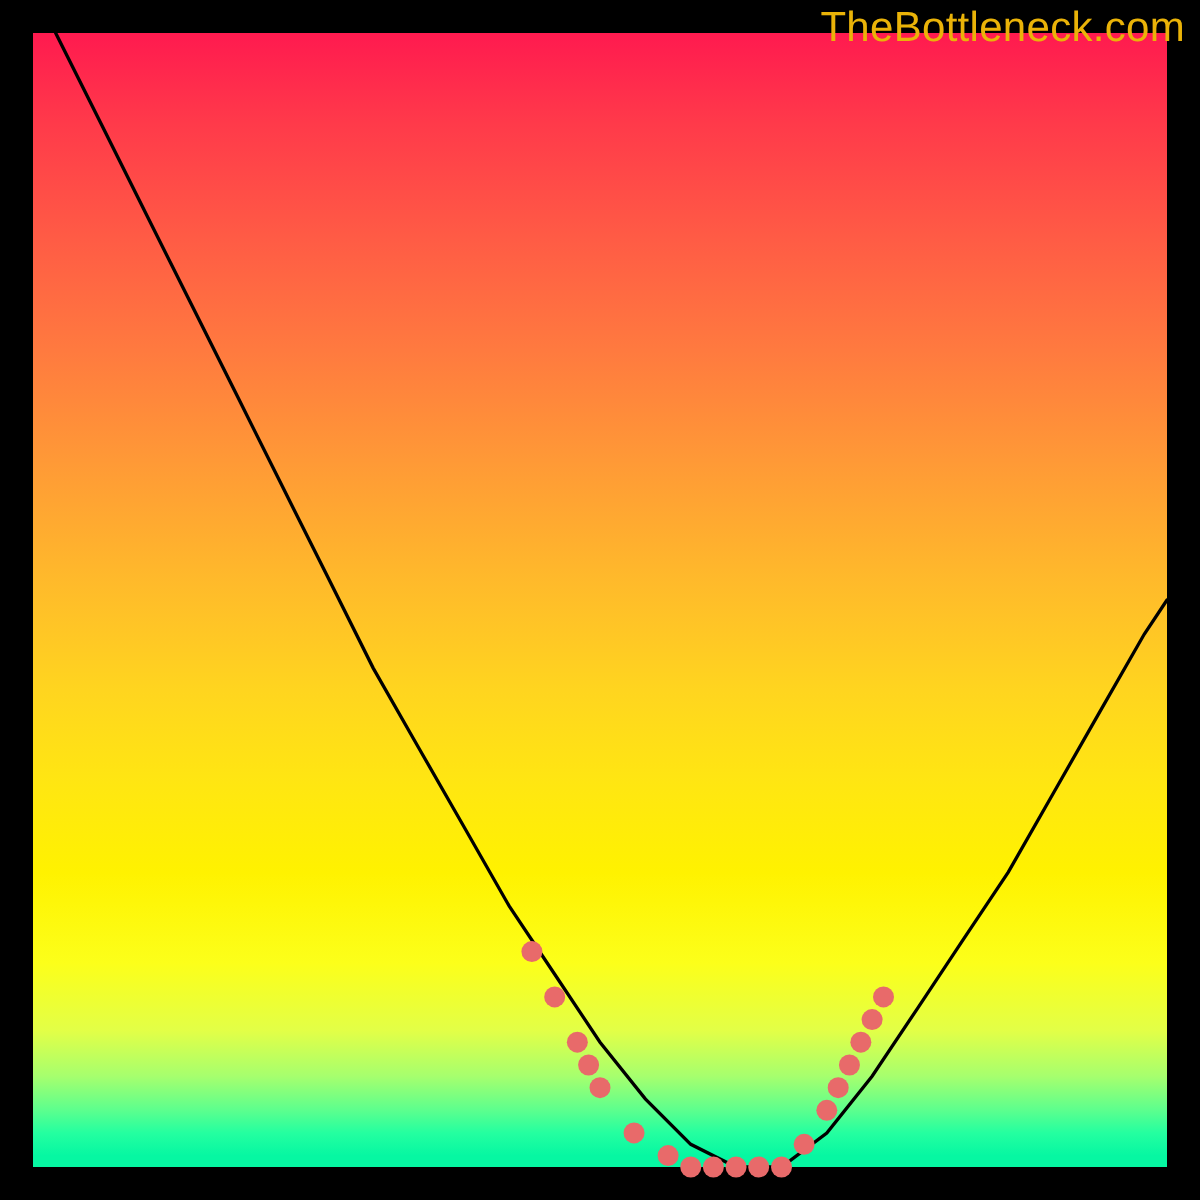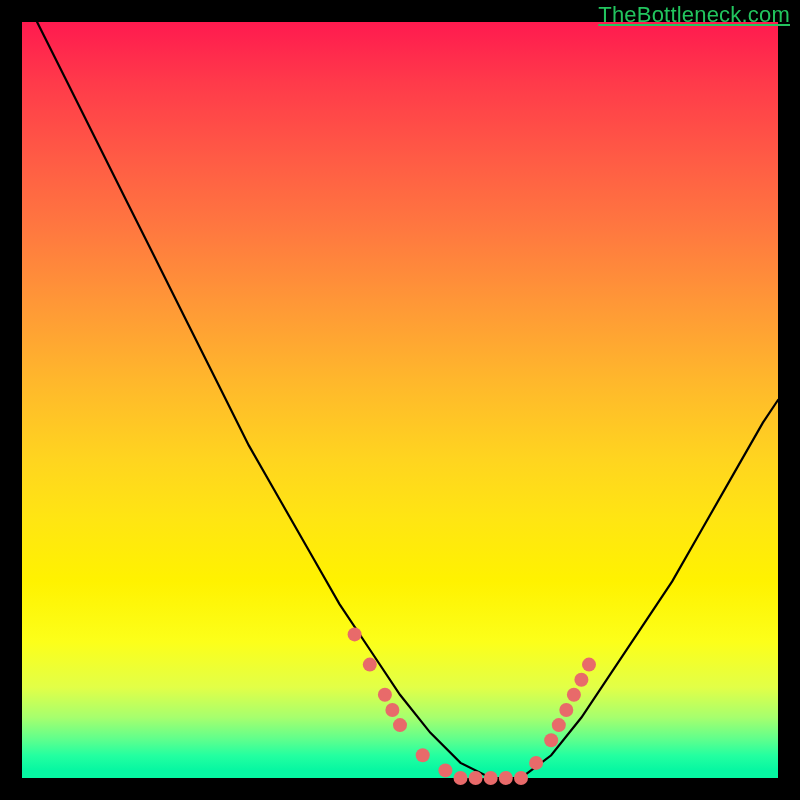--- a/index.html
+++ b/index.html
@@ -43,24 +43,23 @@
       #5cff8e 95%,
       #24ffa0 97%,
       #06f7a2 99%,
       #06f7a2 100%
     );
   }
   .watermark {
     position: absolute;
     top: 2px;
     right: 10px;
-    color: #22c55e;
-    font-size: 22px;
+    color: #eab308;
+    font-size: 28px;
     letter-spacing: 0.2px;
-    text-decoration: underline;
   }
   svg.curve {
     position: absolute;
     left: 0;
     top: 0;
     width: 756px;
     height: 756px;
     overflow: visible;
   }
 </style>

